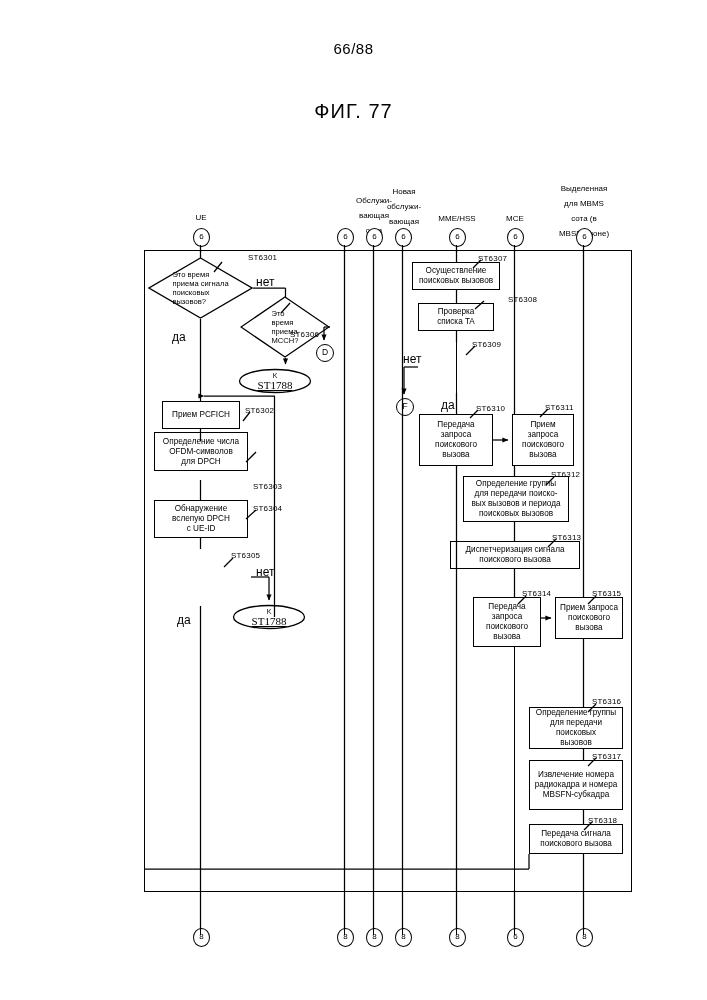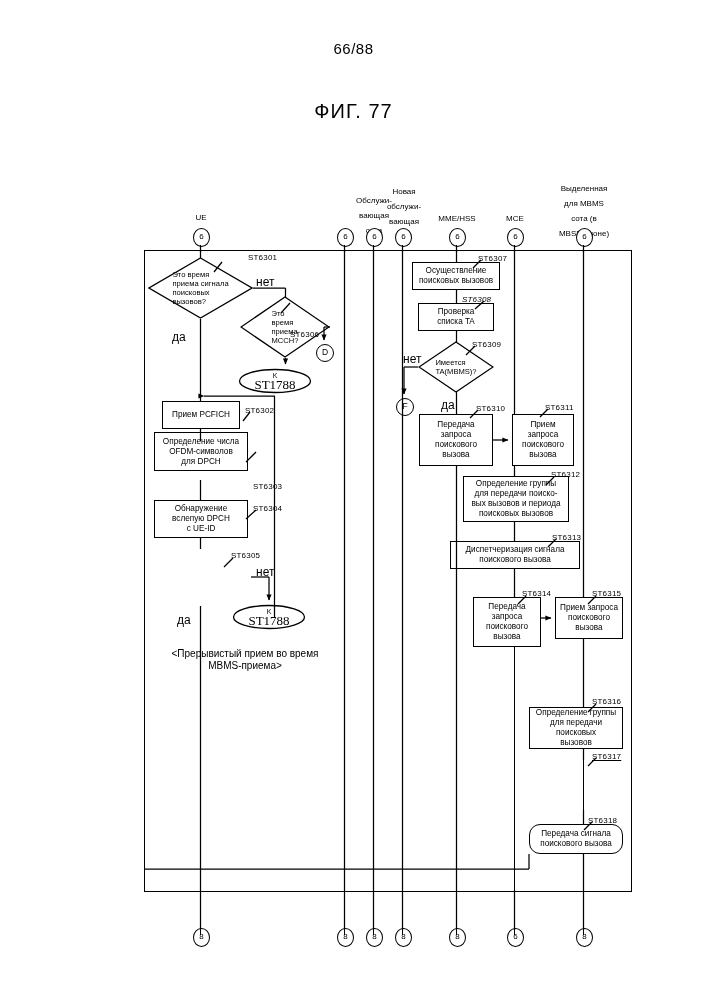--- a/index.html
+++ b/index.html
@@ -49,21 +49,21 @@
   }
   
   .ell{position:absolute;}
   .ell svg{display:block;}
   .ell .etxt{
     position:absolute;left:0;top:0;width:100%;height:100%;
     display:flex;flex-direction:column;align-items:center;justify-content:center;
     text-align:center;
   }
   .ell .k{font-size:7px;line-height:7px;}
-  .ell .st{font-size:13px;line-height:12px;font-family:"Liberation Serif","DejaVu Serif",serif;}
+  .ell .st{font-size:11px;line-height:12px;font-family:"Liberation Serif","DejaVu Serif",serif;text-decoration:underline;}
   
   .tcirc{
     position:absolute;width:16px;height:16px;border:1.2px solid #000;border-radius:50%;
     background:#fff;text-align:center;font-size:8.5px;line-height:15px;
   }
   
   .slab{position:absolute;font-size:8px;letter-spacing:.2px;white-space:nowrap;}
   
   .yn{position:absolute;font-size:12px;}
   
@@ -177,38 +177,29 @@
   <div class="ell" style="left:232px;top:604px;width:74px;height:26px;">
     <svg width="74" height="26" viewBox="0 0 74 26">
       <ellipse cx="37" cy="13" rx="35.5" ry="11.5" fill="#fff" stroke="#000" stroke-width="1.3"></ellipse>
     </svg>
     <div class="etxt">
       <span class="k">K</span>
       <span class="st">ST1788</span>
     </div>
   </div>
 
-  <div class="note" style="left:150px;top:648px;width:190px;">&lt;Прерывистый прием во время
-MBMS-приема&gt;</div>
 
   <div class="proc" style="left:412px;top:262px;width:88px;height:28px;">Осуществление
 поисковых вызовов</div>
   <div class="slab" style="left:478px;top:254px;">ST6307</div>
 
   <div class="proc" style="left:418px;top:303px;width:76px;height:28px;">Проверка
 списка TA</div>
-  <div class="slab" style="left:462px;top:295px;font-style:italic;">ST6308</div>
-
-  <div class="dia" style="left:418px;top:341px;width:76px;height:52px;">
-    <svg width="76" height="52" viewBox="0 0 76 52">
-      <polygon points="38,1 75,26 38,51 1,26" fill="#fff" stroke="#000" stroke-width="1.3"></polygon>
-    </svg>
-    <div class="dtxt">Имеется
-TA(MBMS)?</div>
-  </div>
+  <div class="slab" style="left:508px;top:295px;">ST6308</div>
+
   <div class="slab" style="left:472px;top:340px;">ST6309</div>
   <div class="yn" style="left:403px;top:352px;">нет</div>
   <div class="yn" style="left:441px;top:398px;">да</div>
 
   <div class="tcirc" style="left:396px;top:398px;">F</div>
 
   <div class="proc" style="left:419px;top:414px;width:74px;height:52px;">Передача
 запроса
 поискового
 вызова</div>
@@ -239,23 +230,26 @@
   <div class="proc" style="left:555px;top:597px;width:68px;height:42px;">Прием запроса
 поискового
 вызова</div>
   <div class="slab" style="left:592px;top:589px;">ST6315</div>
 
   <div class="proc" style="left:529px;top:707px;width:94px;height:42px;">Определение группы
 для передачи поисковых
 вызовов</div>
   <div class="slab" style="left:592px;top:697px;">ST6316</div>
 
+  <div class="proc" style="left:529px;top:760px;width:94px;height:50px;">Извлечение номера
+радиокадра и номера
+MBSFN-субкадра</div>
   <div class="slab" style="left:592px;top:752px;text-decoration:underline;">ST6317</div>
 
-  <div class="proc" style="left:529px;top:824px;width:94px;height:30px;border-radius:11px;">Передача сигнала
+  <div class="proc" style="left:529px;top:824px;width:94px;height:30px;">Передача сигнала
 поискового вызова</div>
   <div class="slab" style="left:588px;top:816px;">ST6318</div>
 
   <svg id="wires">
     <defs>
       <marker id="ah" markerWidth="7" markerHeight="7" refX="5.6" refY="2.6" orient="auto" markerUnits="userSpaceOnUse">
         <path d="M0,0 L6,2.6 L0,5.2 z" fill="#000"></path>
       </marker>
     </defs>
     <g stroke="#000" stroke-width="1.25" fill="none">

